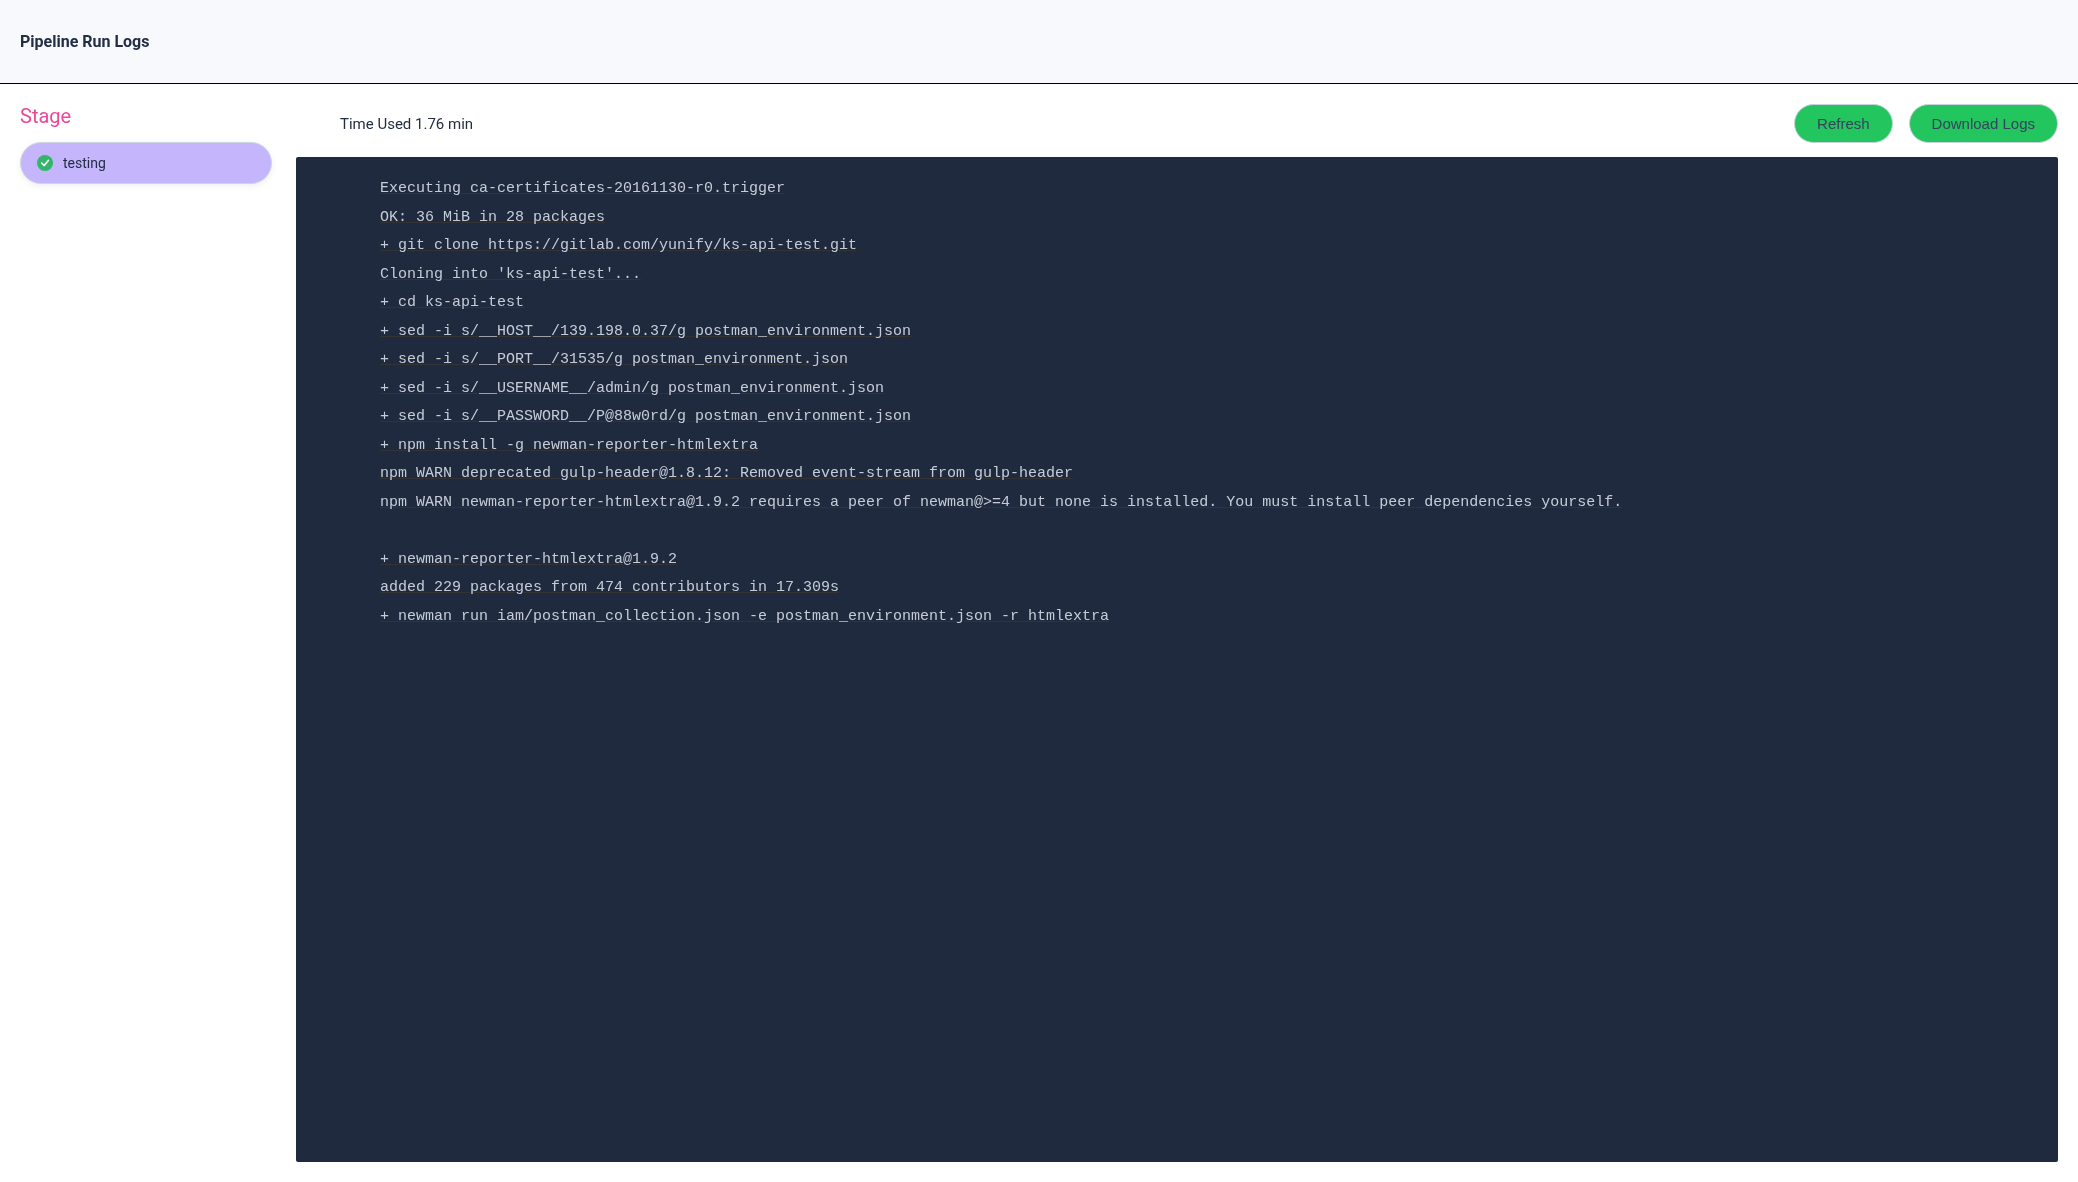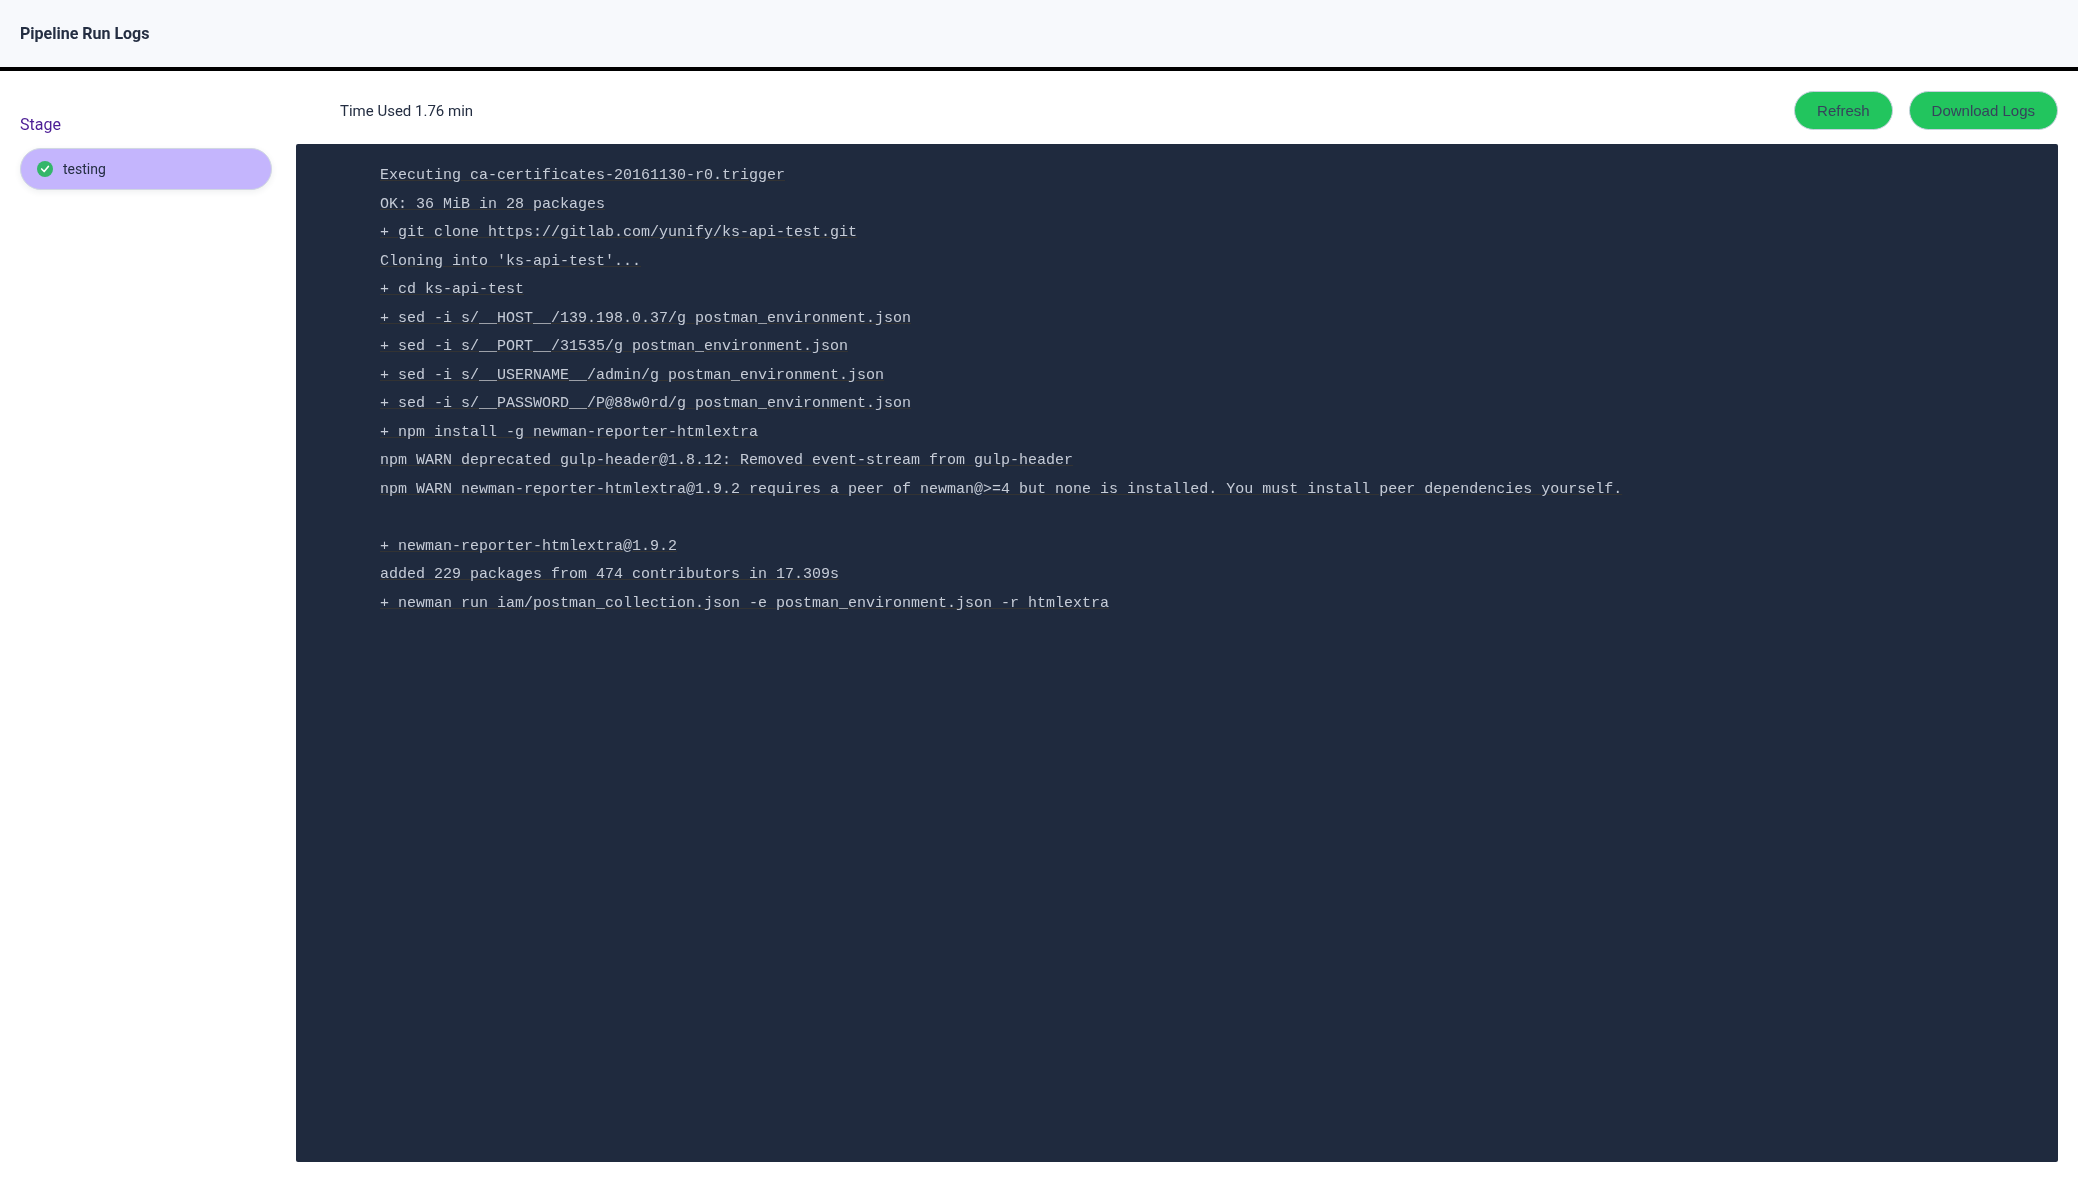--- a/index.html
+++ b/index.html
@@ -1,38 +1,38 @@
 <!DOCTYPE html>
 <html><head>
   <meta charset="utf-8">
   <style>
     * { margin: 0; padding: 0; box-sizing: border-box; }
     body { font-family: -apple-system, BlinkMacSystemFont, "Segoe UI", Roboto, "Helvetica Neue", Arial, sans-serif; font-size: 14px; color: #333; background: #fff; }
     
     .modal-wrapper { display: flex; flex-direction: column; height: 100vh; }
     
     .header {
-      padding: 24px 20px;
+      padding: 32px 20px;
       background: #f7f9fc;
-      border-bottom: 4px solid #000000;
+      border-bottom: 1px solid #000000;
     }
     .header-title { font-weight: 700; font-size: 16px; color: #242e42; }
     
     .body {
       flex: 1;
       display: flex;
       flex-direction: row;
       padding: 20px;
       gap: 24px;
       overflow: hidden;
       background: #fff;
     }
     
     .sidebar { width: 252px; flex-shrink: 0; }
-    .sidebar-label { font-size: 16px; color: #4c1d95; margin-bottom: 14px; margin-top: 24px; }
+    .sidebar-label { font-size: 20px; color: #ec4899; margin-bottom: 14px; }
     .stage-item {
       display: flex;
       align-items: center;
       gap: 10px;
       padding: 12px 16px;
       border: 1px solid #d0d7e2;
       border-radius: 24px;
       background: #c4b5fd;
       box-shadow: 0 2px 6px rgba(36,46,66,0.08);
       cursor: pointer;

